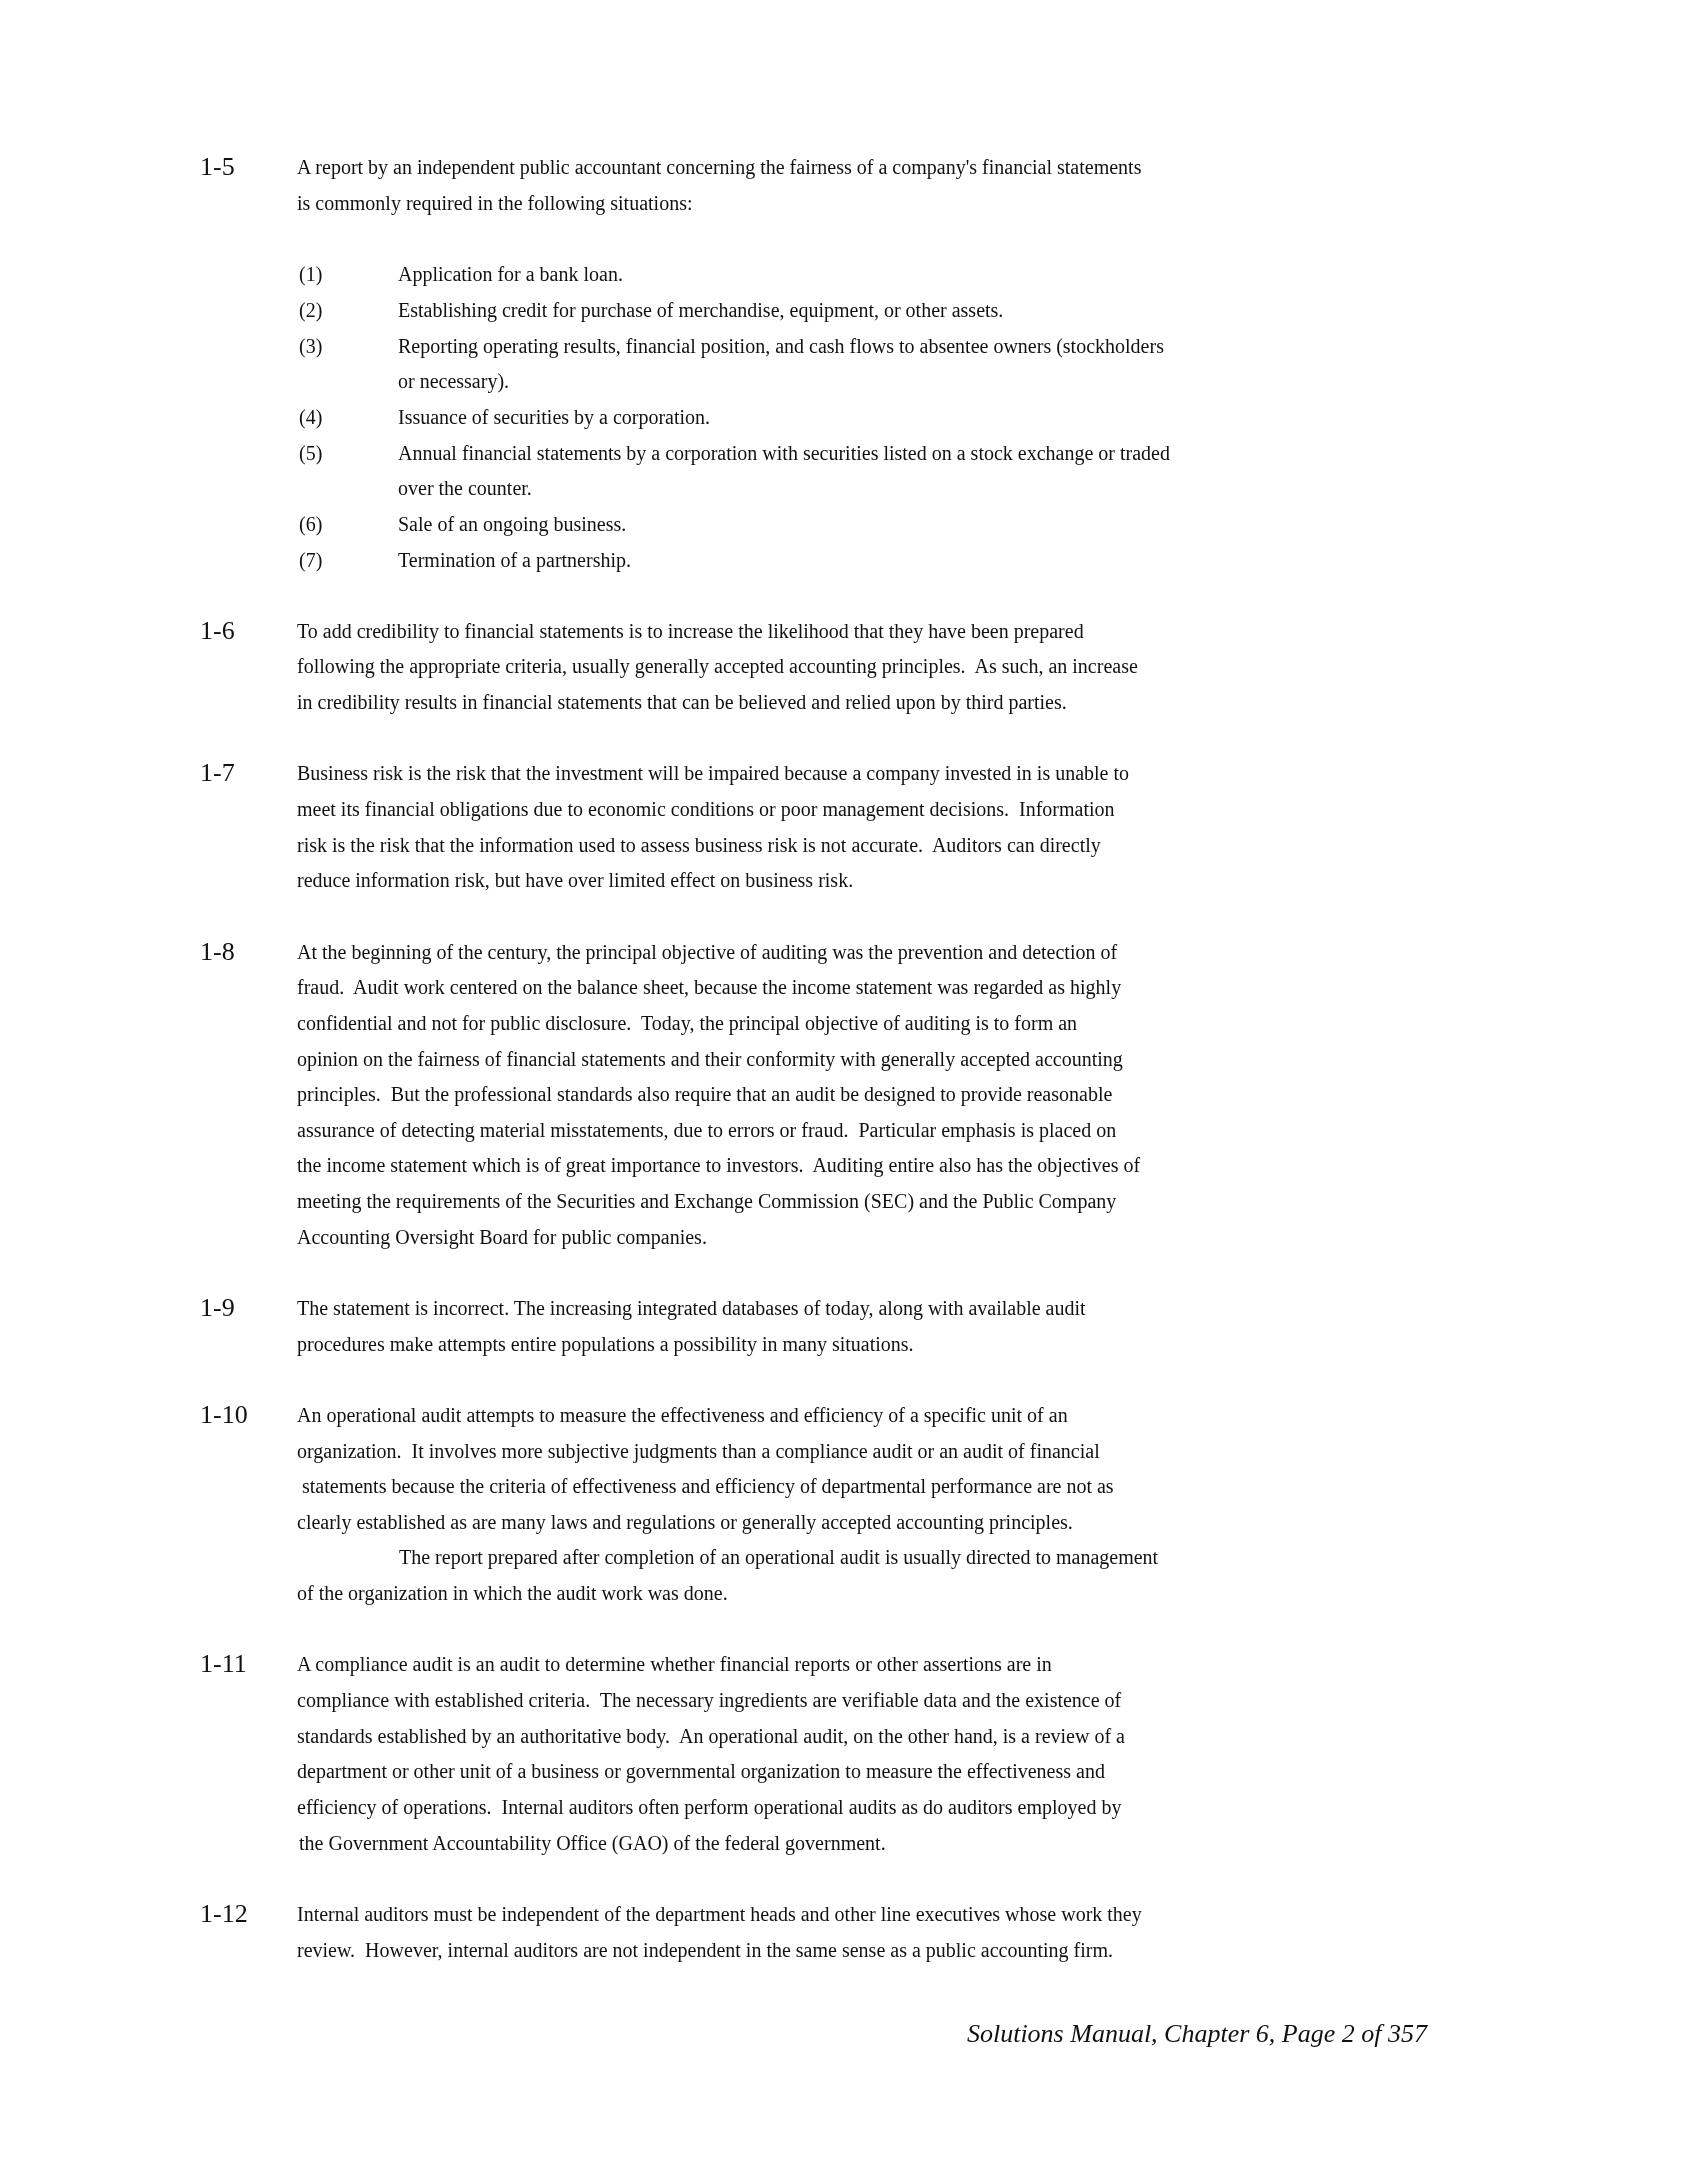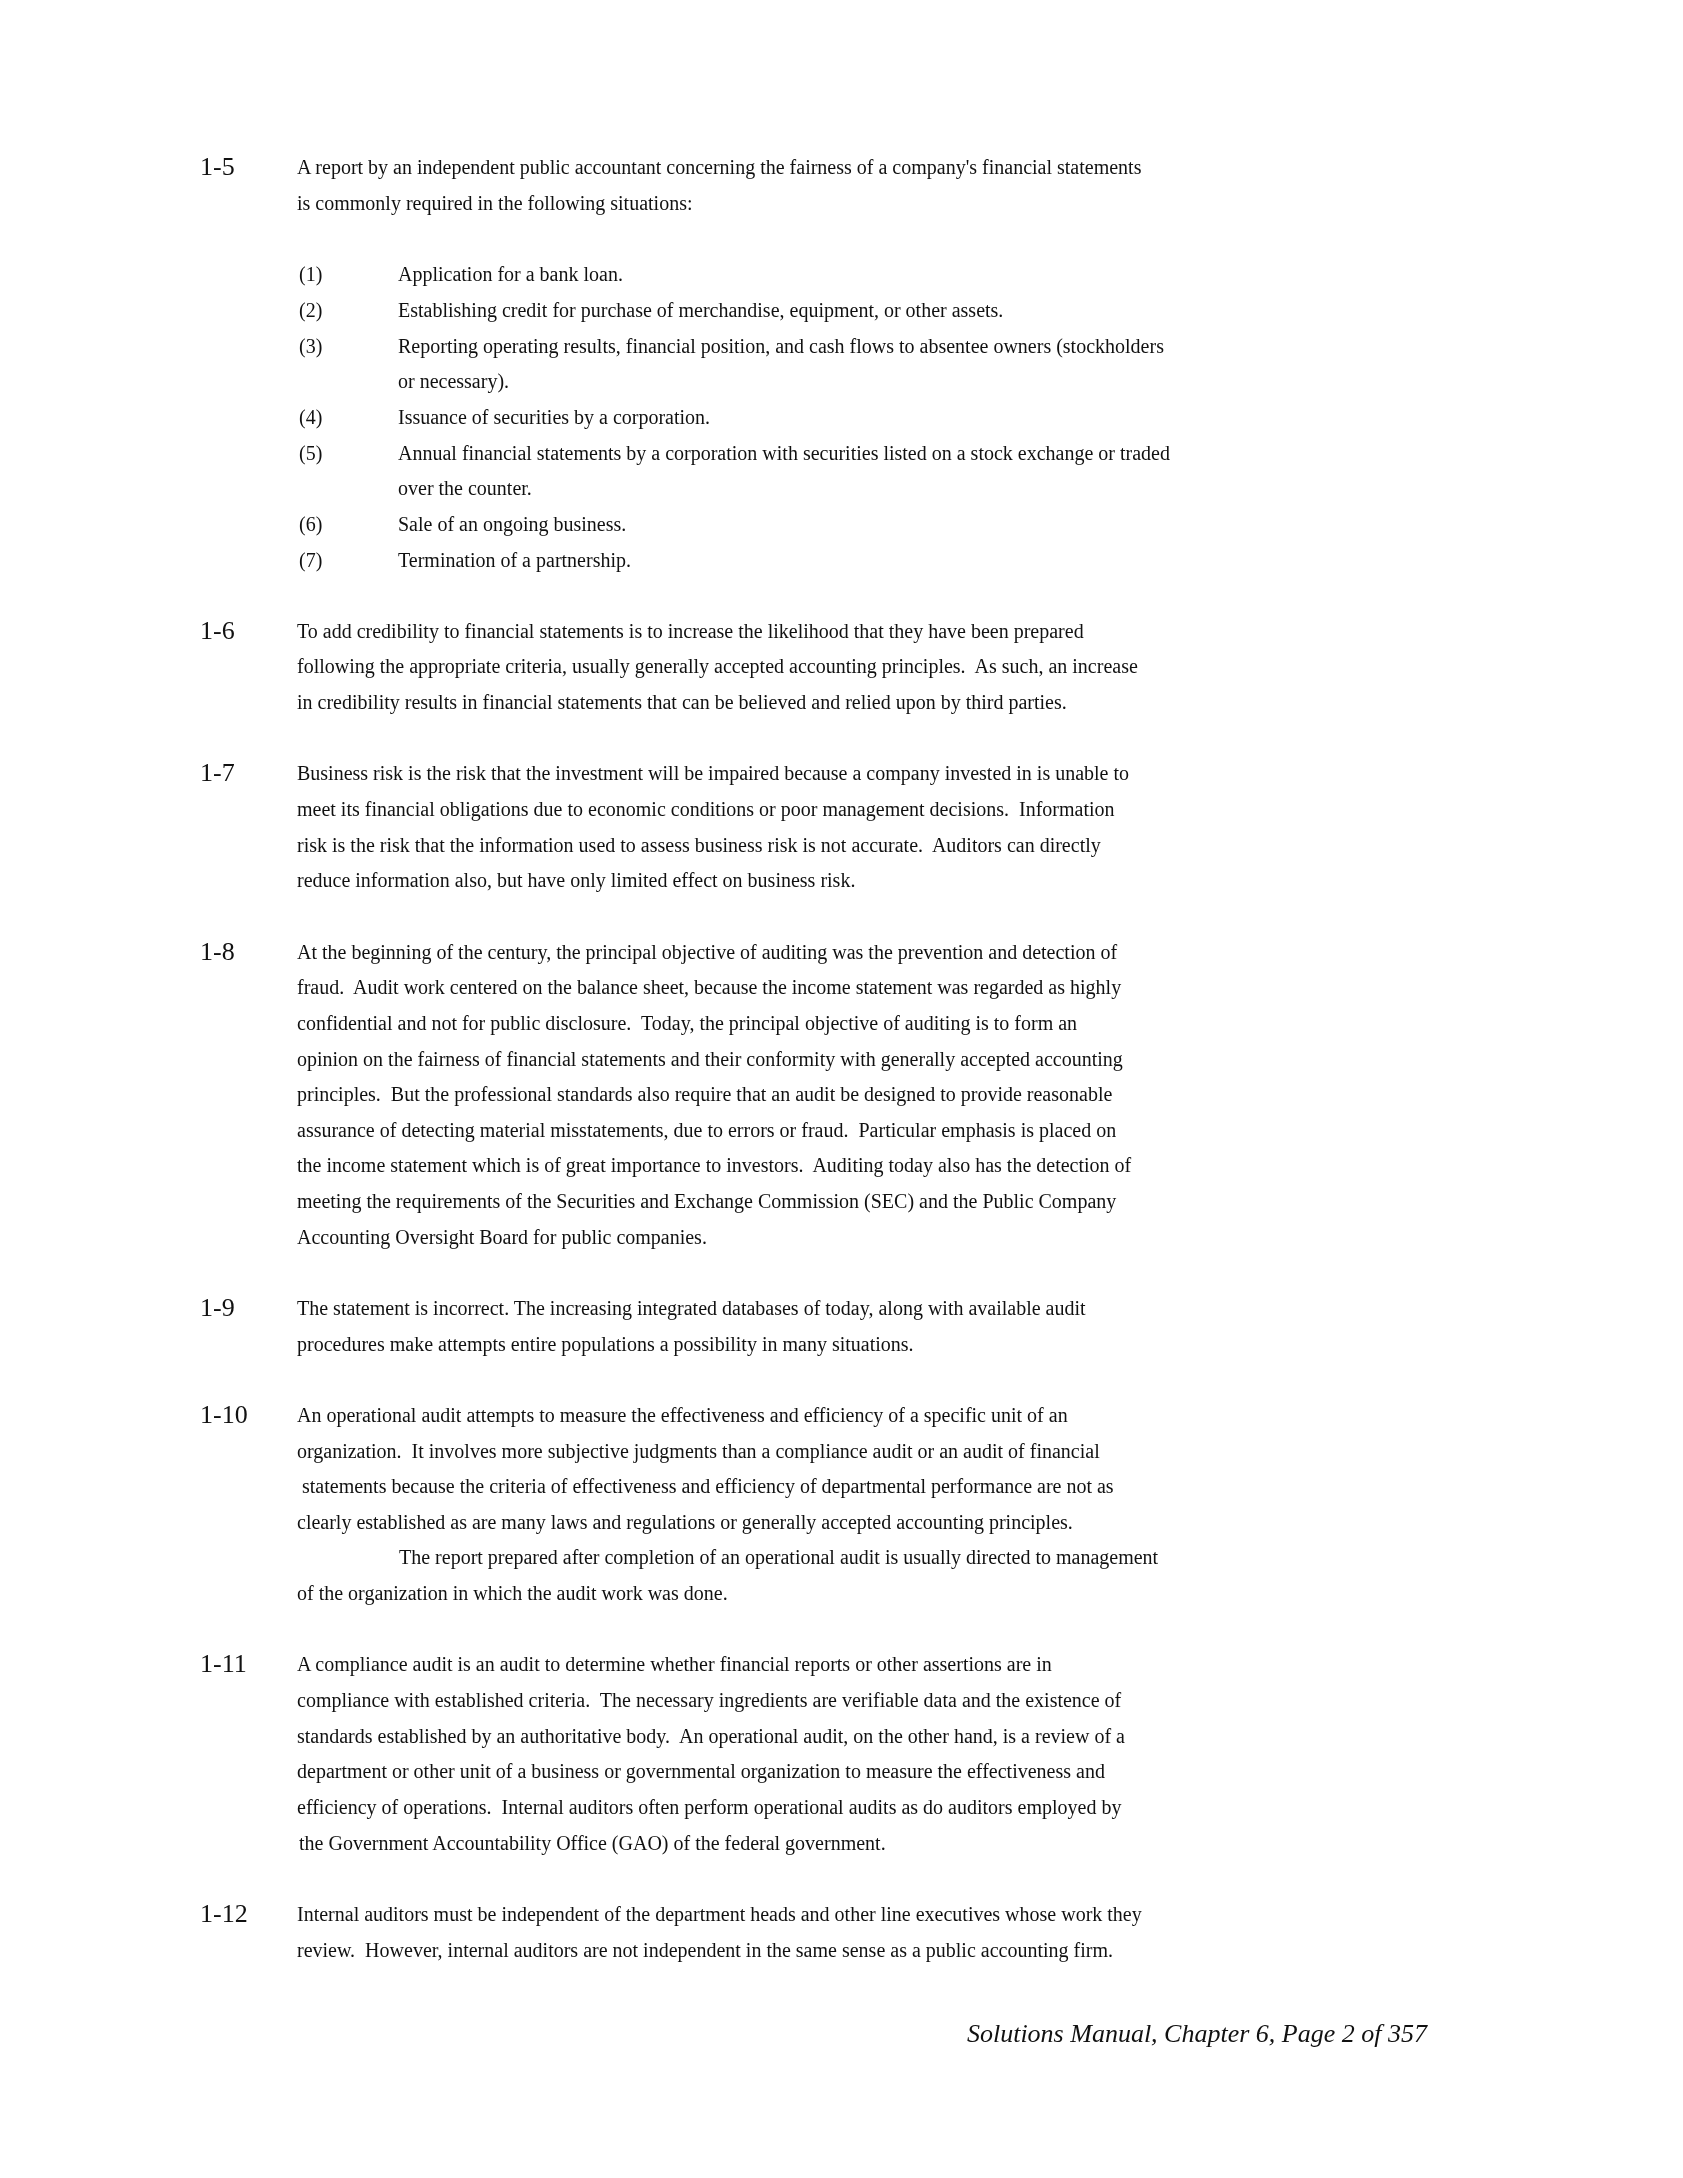--- a/index.html
+++ b/index.html
@@ -52,32 +52,32 @@
     <span class="line" style="top:613px;left:297px">To add credibility to financial statements is to increase the likelihood that they have been prepared</span>
     <span class="line" style="top:648px;left:297px">following the appropriate criteria, usually generally accepted accounting principles.  As such, an increase</span>
     <span class="line" style="top:684px;left:297px">in credibility results in financial statements that can be believed and relied upon by third parties.</span>
   </div>
 
   <div>
     <span class="num" style="top:755px">1-7</span>
     <span class="line" style="top:755px;left:297px">Business risk is the risk that the investment will be impaired because a company invested in is unable to</span>
     <span class="line" style="top:791px;left:297px">meet its financial obligations due to economic conditions or poor management decisions.  Information</span>
     <span class="line" style="top:827px;left:297px">risk is the risk that the information used to assess business risk is not accurate.  Auditors can directly</span>
-    <span class="line" style="top:862px;left:297px">reduce information also, but have only limited effect on business risk.</span>
+    <span class="line" style="top:862px;left:297px">reduce information risk, but have over limited effect on business risk.</span>
   </div>
 
   <div>
     <span class="num" style="top:934px">1-8</span>
     <span class="line" style="top:934px;left:297px">At the beginning of the century, the principal objective of auditing was the prevention and detection of</span>
     <span class="line" style="top:969px;left:297px">fraud.  Audit work centered on the balance sheet, because the income statement was regarded as highly</span>
     <span class="line" style="top:1005px;left:297px">confidential and not for public disclosure.  Today, the principal objective of auditing is to form an</span>
     <span class="line" style="top:1041px;left:297px">opinion on the fairness of financial statements and their conformity with generally accepted accounting</span>
     <span class="line" style="top:1076px;left:297px">principles.  But the professional standards also require that an audit be designed to provide reasonable</span>
     <span class="line" style="top:1112px;left:297px">assurance of detecting material misstatements, due to errors or fraud.  Particular emphasis is placed on</span>
-    <span class="line" style="top:1147px;left:297px">the income statement which is of great importance to investors.  Auditing today also has the detection of</span>
+    <span class="line" style="top:1147px;left:297px">the income statement which is of great importance to investors.  Auditing entire also has the objectives of</span>
     <span class="line" style="top:1183px;left:297px">meeting the requirements of the Securities and Exchange Commission (SEC) and the Public Company</span>
     <span class="line" style="top:1219px;left:297px">Accounting Oversight Board for public companies.</span>
   </div>
 
   <div>
     <span class="num" style="top:1290px">1-9</span>
     <span class="line" style="top:1290px;left:297px">The statement is incorrect. The increasing integrated databases of today, along with available audit</span>
     <span class="line" style="top:1326px;left:297px">procedures make attempts entire populations a possibility in many situations.</span>
   </div>
 

